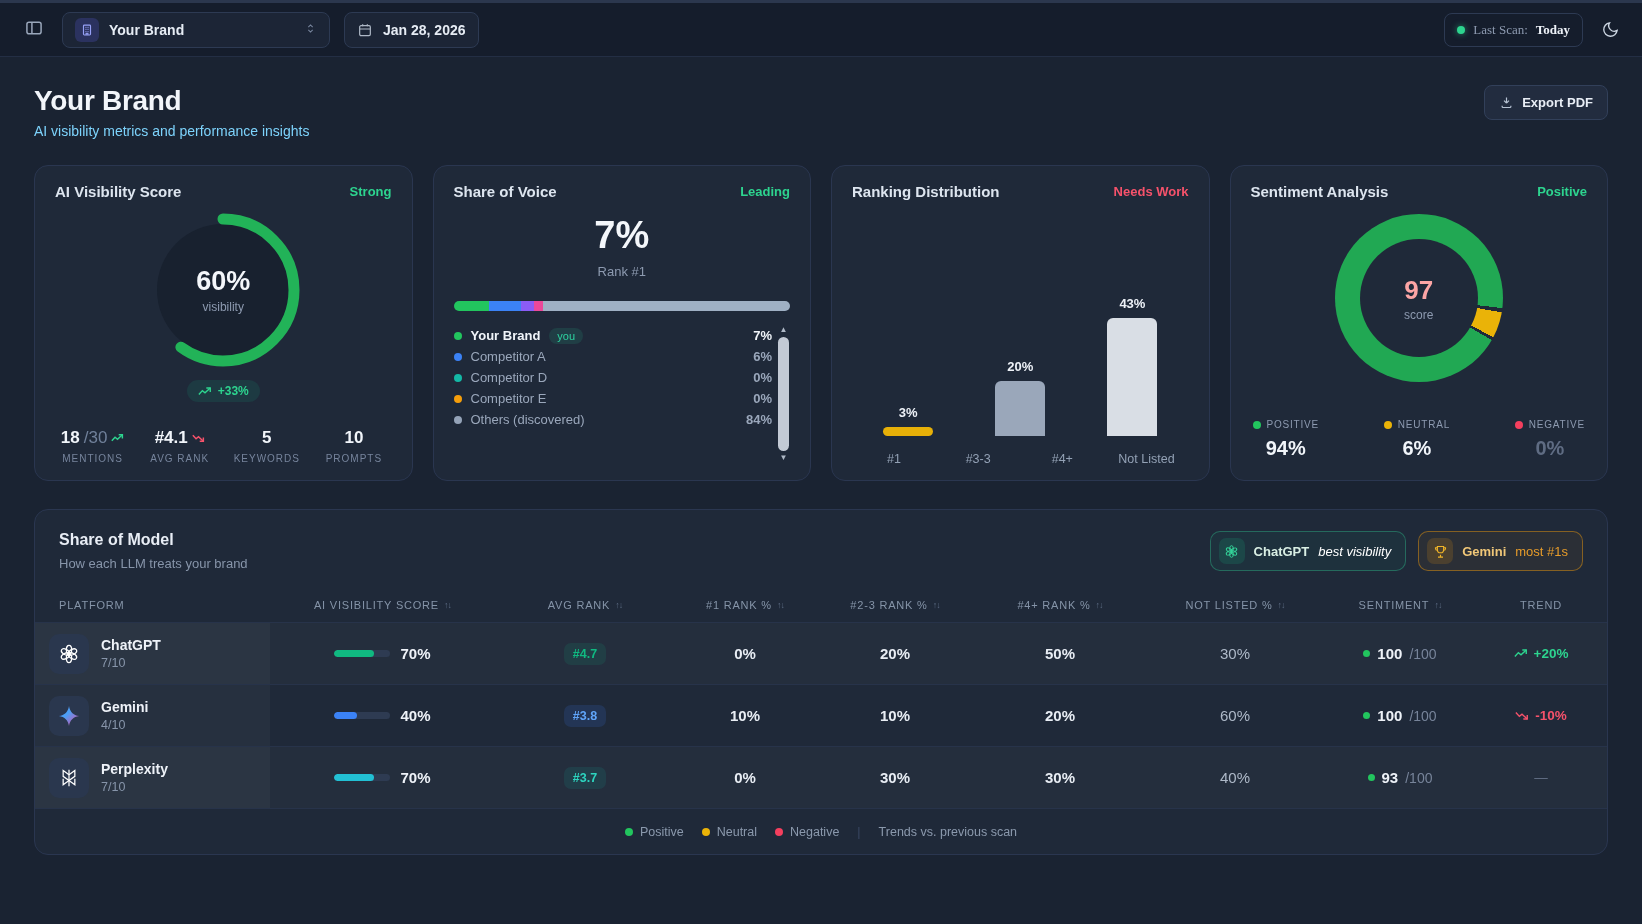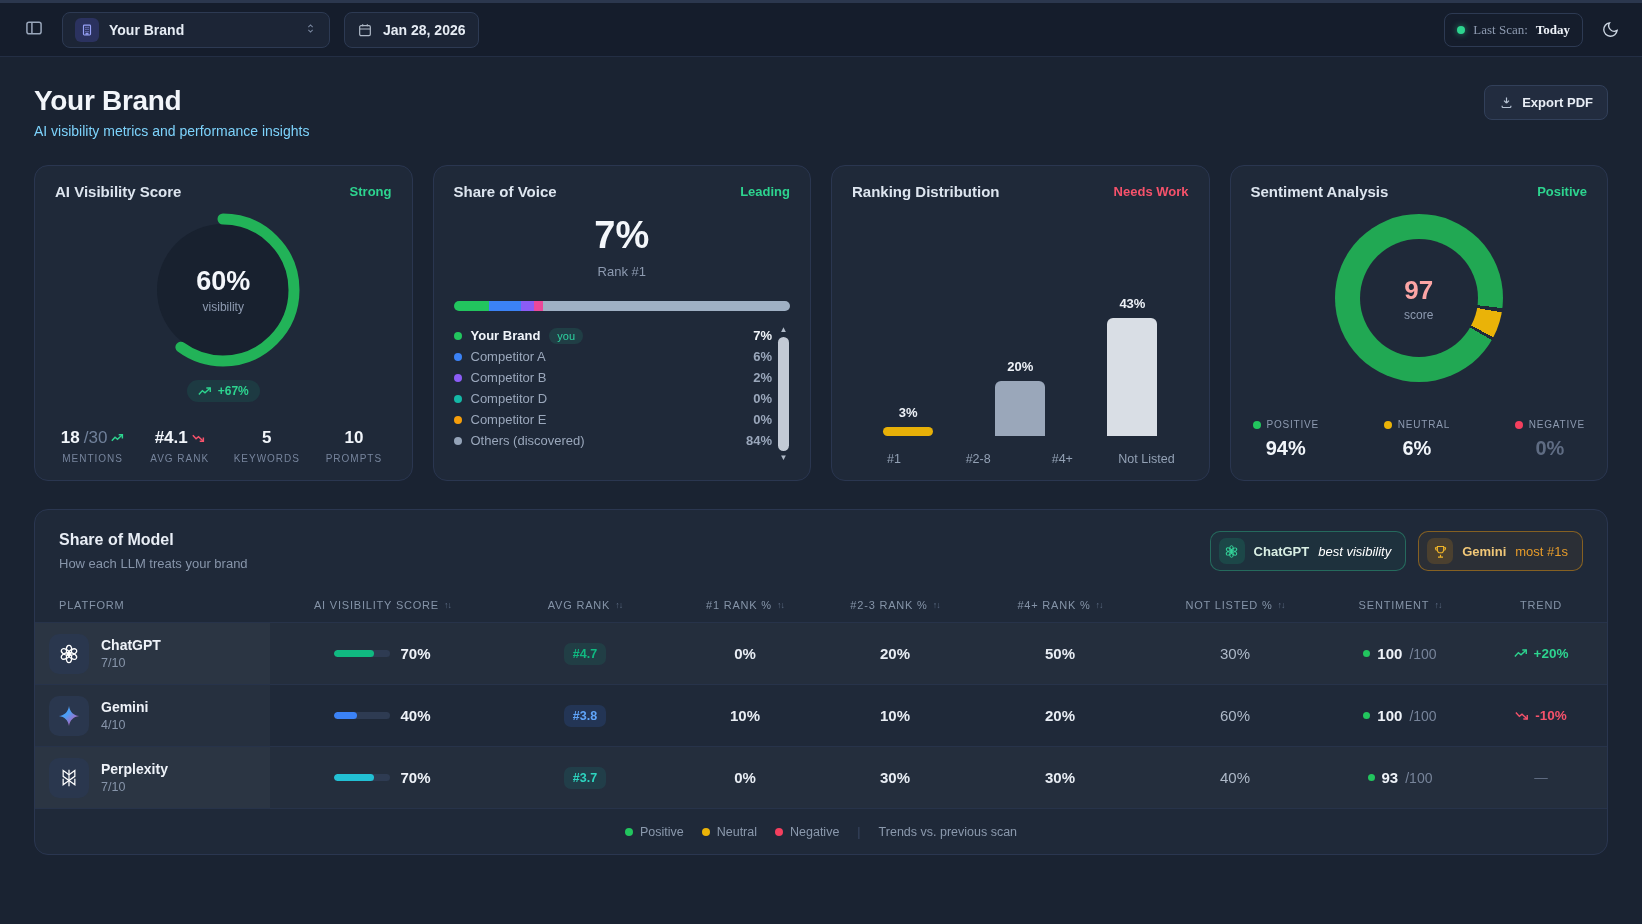--- a/index.html
+++ b/index.html
@@ -261,21 +261,21 @@
               <span class="sub">visibility</span>
             </div>
           </div>
           <div class="delta-pill">
             <span style="display:flex">
               <svg width="14" height="11" viewBox="0 0 16 12" fill="none" stroke="currentColor" stroke-width="1.6">
                   <path d="M1 9.5 5 5l3 2.5L14 2"></path>
                   <path d="M9.5 2H14v4.5"></path>
                 </svg>
             </span>
-            <span>+67%</span>
+            <span>+33%</span>
           </div>
         </div>
         <div class="stats-row">
           <div class="stat">
             <div class="val">
               <span>18</span>
                 <span class="muted">/30</span>
               <span class="tr-up" style="display:flex">
                   <svg width="13" height="10" viewBox="0 0 16 12" fill="none" stroke="currentColor" stroke-width="1.8">
                     <path d="M1 9.5 5 5l3 2.5L14 2"></path>
@@ -332,25 +332,20 @@
             <span class="nm">Your Brand</span>
             <span class="you-tag">you</span>
             <span class="v">7%</span>
           </div>
           <div class="sov-item">
             <span class="dot" style="background:#3b82f6"></span>
             <span class="nm">Competitor A</span>
             <span class="v">6%</span>
           </div>
           <div class="sov-item">
-            <span class="dot" style="background:#8b5cf6"></span>
-            <span class="nm">Competitor B</span>
-            <span class="v">2%</span>
-          </div>
-          <div class="sov-item">
             <span class="dot" style="background:#14b8a6"></span>
             <span class="nm">Competitor D</span>
             <span class="v">0%</span>
           </div>
           <div class="sov-item">
             <span class="dot" style="background:#f59e0b"></span>
             <span class="nm">Competitor E</span>
             <span class="v">0%</span>
           </div>
           <div class="sov-item">
@@ -380,21 +375,21 @@
             <span class="bar-val">20%</span>
             <div class="bar-rect" style="height:55px;background:#9aa7ba"></div>
           </div>
           <div class="bar-group">
             <span class="bar-val">43%</span>
             <div class="bar-rect" style="height:118px;background:#d9dee5"></div>
           </div>
         </div>
         <div class="bar-labels">
           <span class="bar-lab">#1</span>
-          <span class="bar-lab">#2-8</span>
+          <span class="bar-lab">#3-3</span>
           <span class="bar-lab">#4+</span>
           <span class="bar-lab">Not Listed</span>
         </div>
       </div>
 
       <div class="card">
         <div class="chead">
           <span class="ctitle">Sentiment Analysis</span>
           <span class="cbadge b-green">Positive</span>
         </div>

